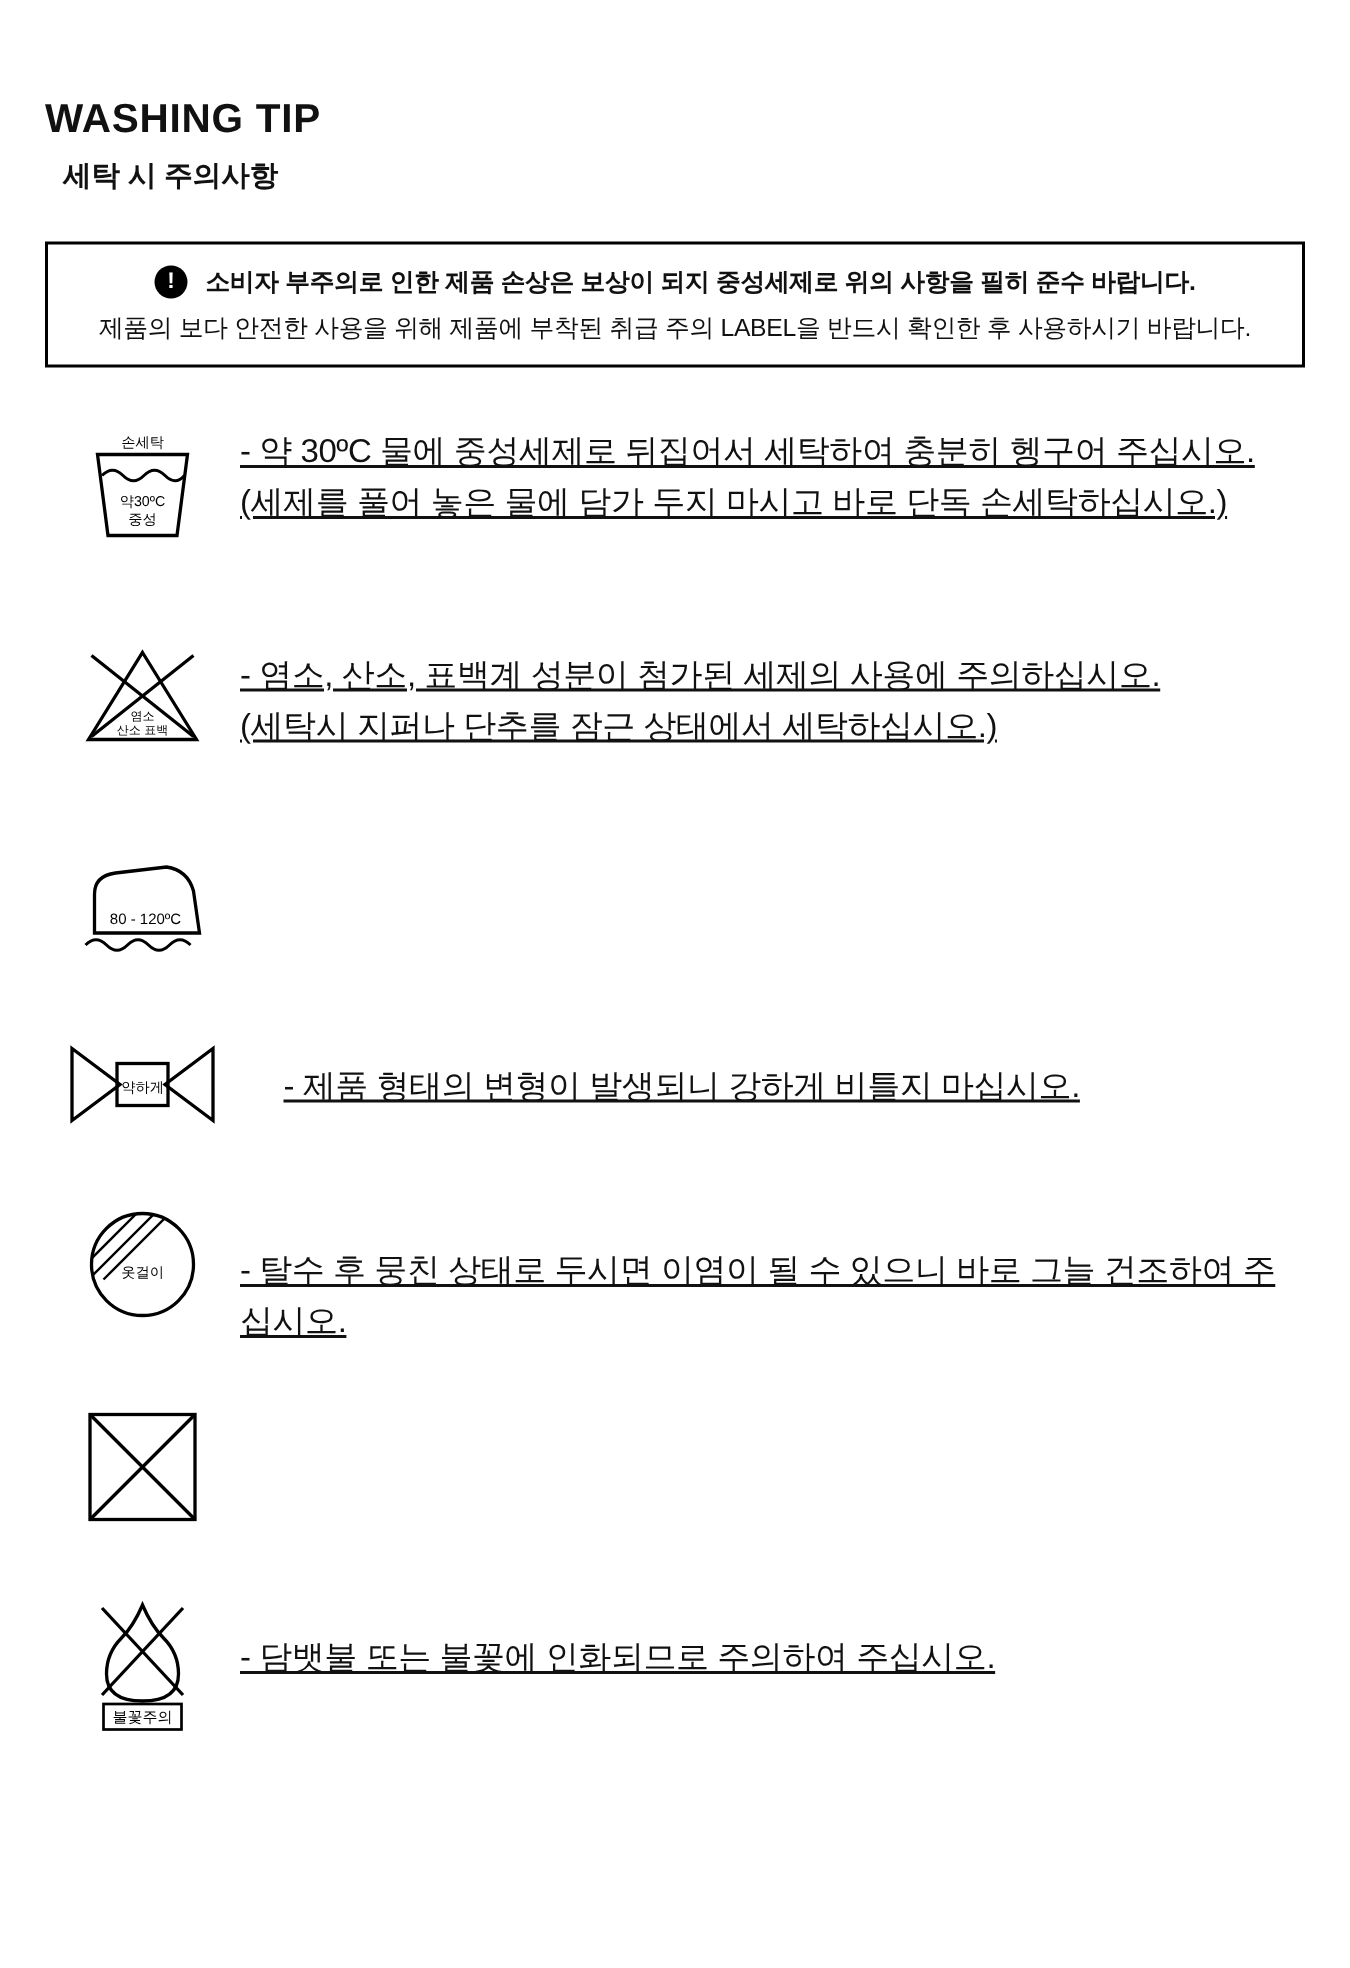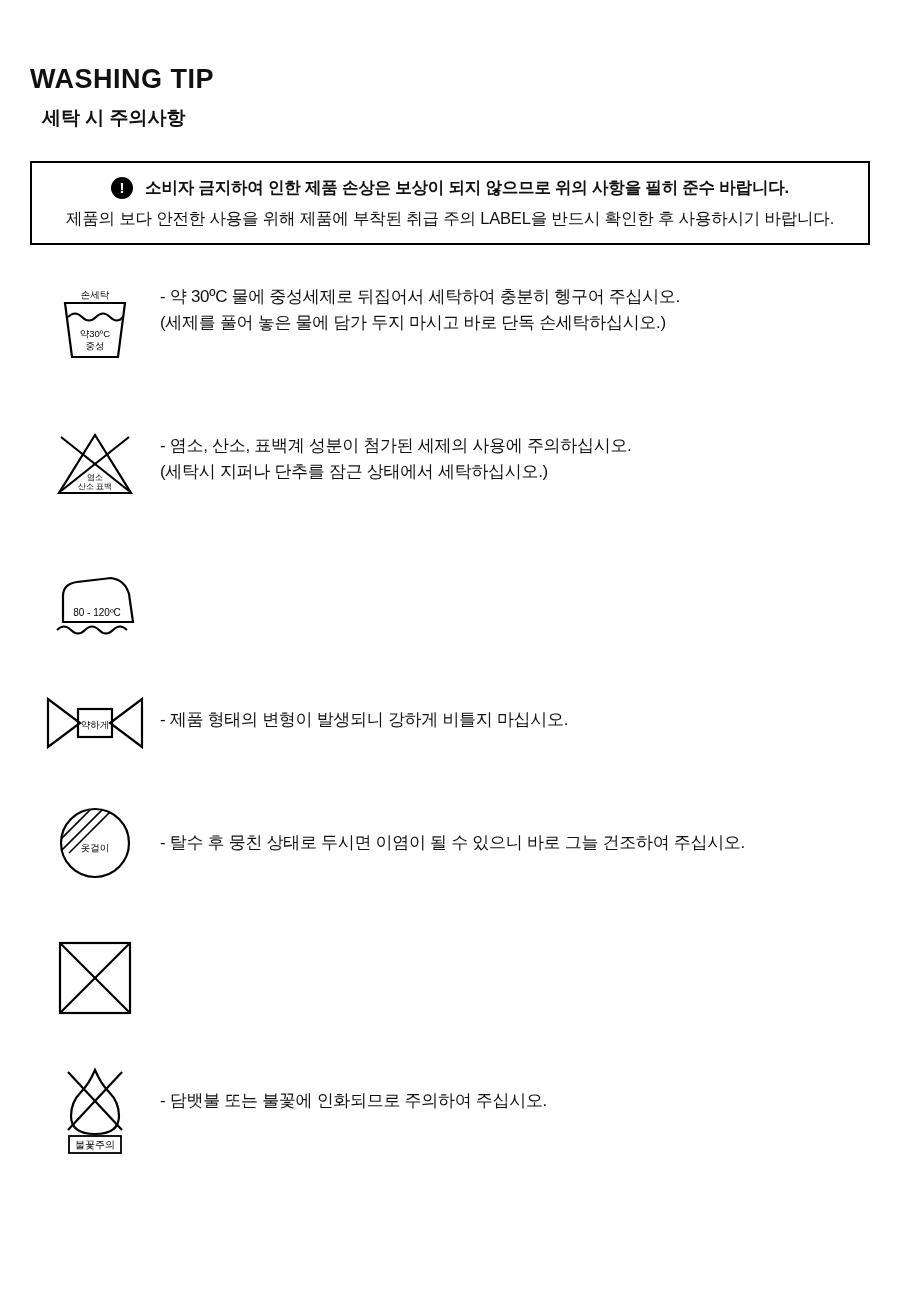--- a/index.html
+++ b/index.html
@@ -94,61 +94,62 @@
   .sym {
     width: 130px;
     flex: none;
     display: flex;
     align-items: center;
     justify-content: center;
     height: 120px;
   }
   .txt {
     padding-top: 26px;
-    font-size: 17px;
+    font-size: 22px;
     line-height: 1.55;
     letter-spacing: -0.3px;
+    text-decoration: underline;
   }
   .txt .l2 { display: block; }
 
   
   .row-hand   .sym { align-items: center; }
   .row-hand   .txt { padding-top: 21px; }
   .row-bleach .txt { padding-top: 30px; }
   .row-iron   .txt { padding-top: 43px; }
   .row-wring  .txt { padding-top: 44px; }
   .row-dry    .txt { padding-top: 47px; }
   .row-tumble .txt { padding-top: 33px; }
   .row-fire   .txt { padding-top: 40px; }
 
   .row-hand   { height: 140px; }
   .row-bleach { height: 140px; }
   .row-iron   { height: 120px; }
-  .row-wring  { height: 120px; }
+  .row-wring  { height: 120px; gap: 29px; }
   .row-dry    { height: 135px; }
   .row-tumble { height: 130px; }
   .row-fire   { height: 120px; }
 
   svg { display: block; }
   svg text { font-family: "Liberation Sans", sans-serif; }
 </style>
 </head>
 <body>
 
 <div class="page">
 
   <div class="header">
     <h1 class="title-en">WASHING TIP</h1>
     <h2 class="title-ko">세탁 시 주의사항</h2>
   </div>
 
   <div class="notice">
     <div class="notice-line1">
       <span class="bang-icon">!</span>
-      <span class="notice-text">소비자 금지하여 인한 제품 손상은 보상이 되지 않으므로 위의 사항을 필히 준수 바랍니다.</span>
+      <span class="notice-text">소비자 부주의로 인한 제품 손상은 보상이 되지 중성세제로 위의 사항을 필히 준수 바랍니다.</span>
     </div>
     <div class="notice-line2">제품의 보다 안전한 사용을 위해 제품에 부착된 취급 주의 LABEL을 반드시 확인한 후 사용하시기 바랍니다.</div>
   </div>
 
   <div class="rows">
 
     <div class="row row-hand">
       <div class="sym">
         <svg width="92" height="92" viewBox="0 0 92 92">
           <path d="M16 26 L76 26 L69 80 L23 80 Z" fill="none" stroke="#000" stroke-width="2.2"></path>

